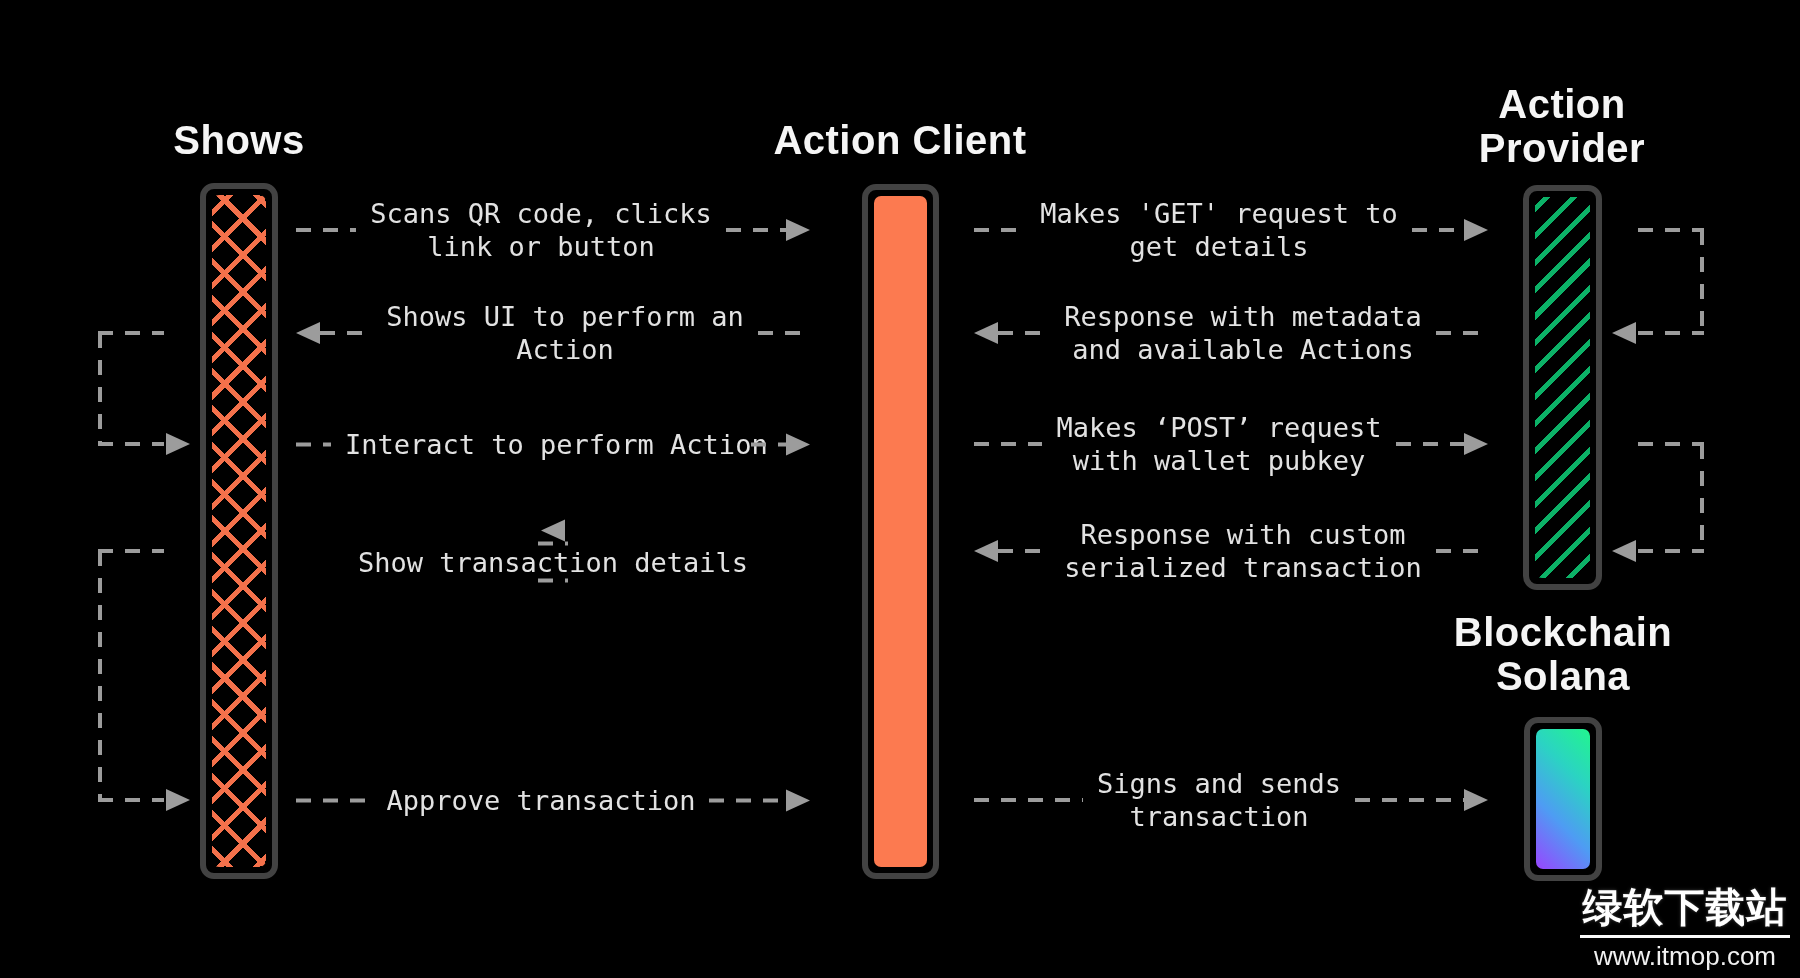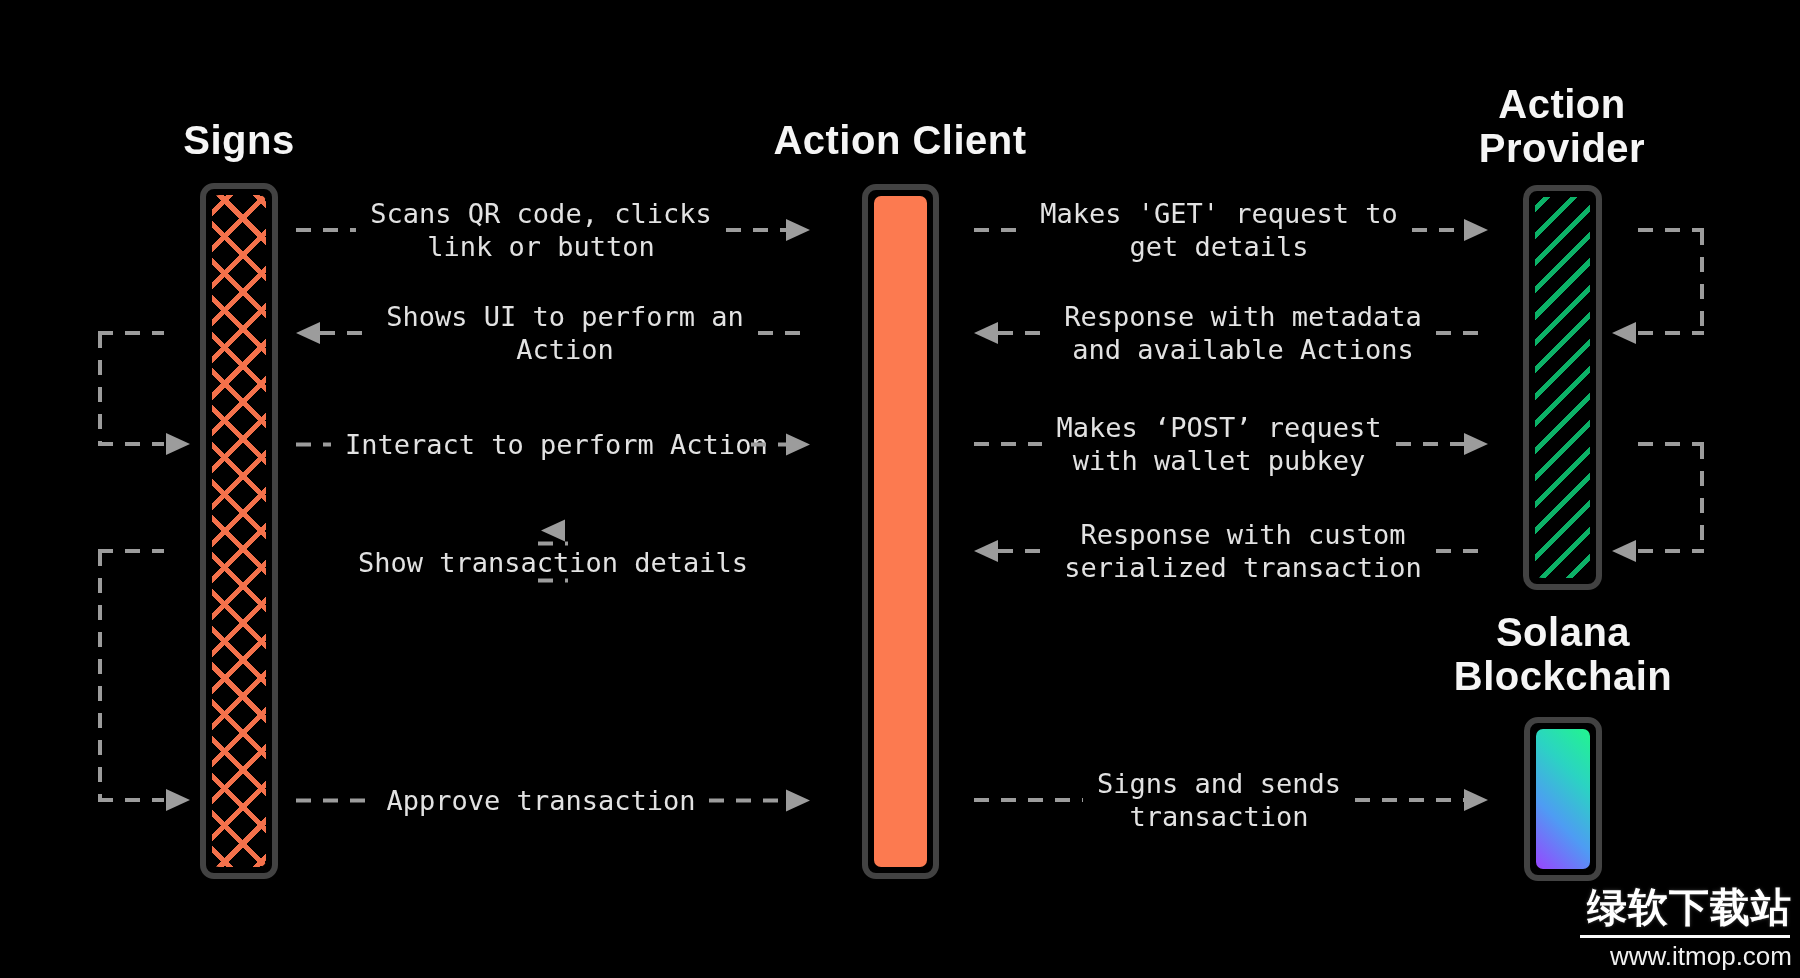--- a/index.html
+++ b/index.html
@@ -84,49 +84,49 @@
     left:-26px; bottom:-11px;
     border-top:11px solid transparent; border-bottom:11px solid transparent; border-right:24px solid #9c9c9c;
   }
   .loop-l1 { left:98px; top:333px; width:66px; height:111px; }
   .loop-l2 { left:98px; top:551px; width:66px; height:249px; }
   .loop-r1 { left:1638px; top:230px; width:66px; height:103px; }
   .loop-r2 { left:1638px; top:444px; width:66px; height:107px; }
 
   
   .watermark {
-    position:absolute; left:1578px; top:884px; width:214px; text-align:right;
+    position:absolute; left:1578px; top:884px; width:214px; text-align:center;
   }
   .watermark .wm-name {
     color:#ffffff; font-weight:bold; font-size:40px; line-height:46px; letter-spacing:1px;
     text-shadow:0 0 2px #3a3a3a, 0 0 4px #2a2a2a;
     font-family:"Liberation Sans", sans-serif;
   }
   .watermark .wm-line { height:3px; background:#fafafa; margin:5px 2px 4px 2px; }
   .watermark .wm-url {
     color:#f0f0f0; font-size:26px; line-height:28px;
     font-family:"Liberation Sans", sans-serif;
   }
 </style>
 </head>
 <body>
 
 <div class="actor-title" style="left:89px; top:118px;">
-  <span>Signs</span>
+  <span>Shows</span>
 </div>
 <div class="actor-title" style="left:750px; top:118px;">
   <span>Action Client</span>
 </div>
 <div class="actor-title" style="left:1412px; top:82px;">
   <span style="display:block">Action</span>
   <span style="display:block">Provider</span>
 </div>
 <div class="actor-title" style="left:1413px; top:610px;">
+  <span style="display:block">Blockchain</span>
   <span style="display:block">Solana</span>
-  <span style="display:block">Blockchain</span>
 </div>
 
 <div class="bar user">
   <div class="bar-inner fill-crosshatch"></div>
 </div>
 <div class="bar client">
   <div class="bar-inner fill-orange"></div>
 </div>
 <div class="bar provider">
   <div class="bar-inner fill-stripes"></div>

